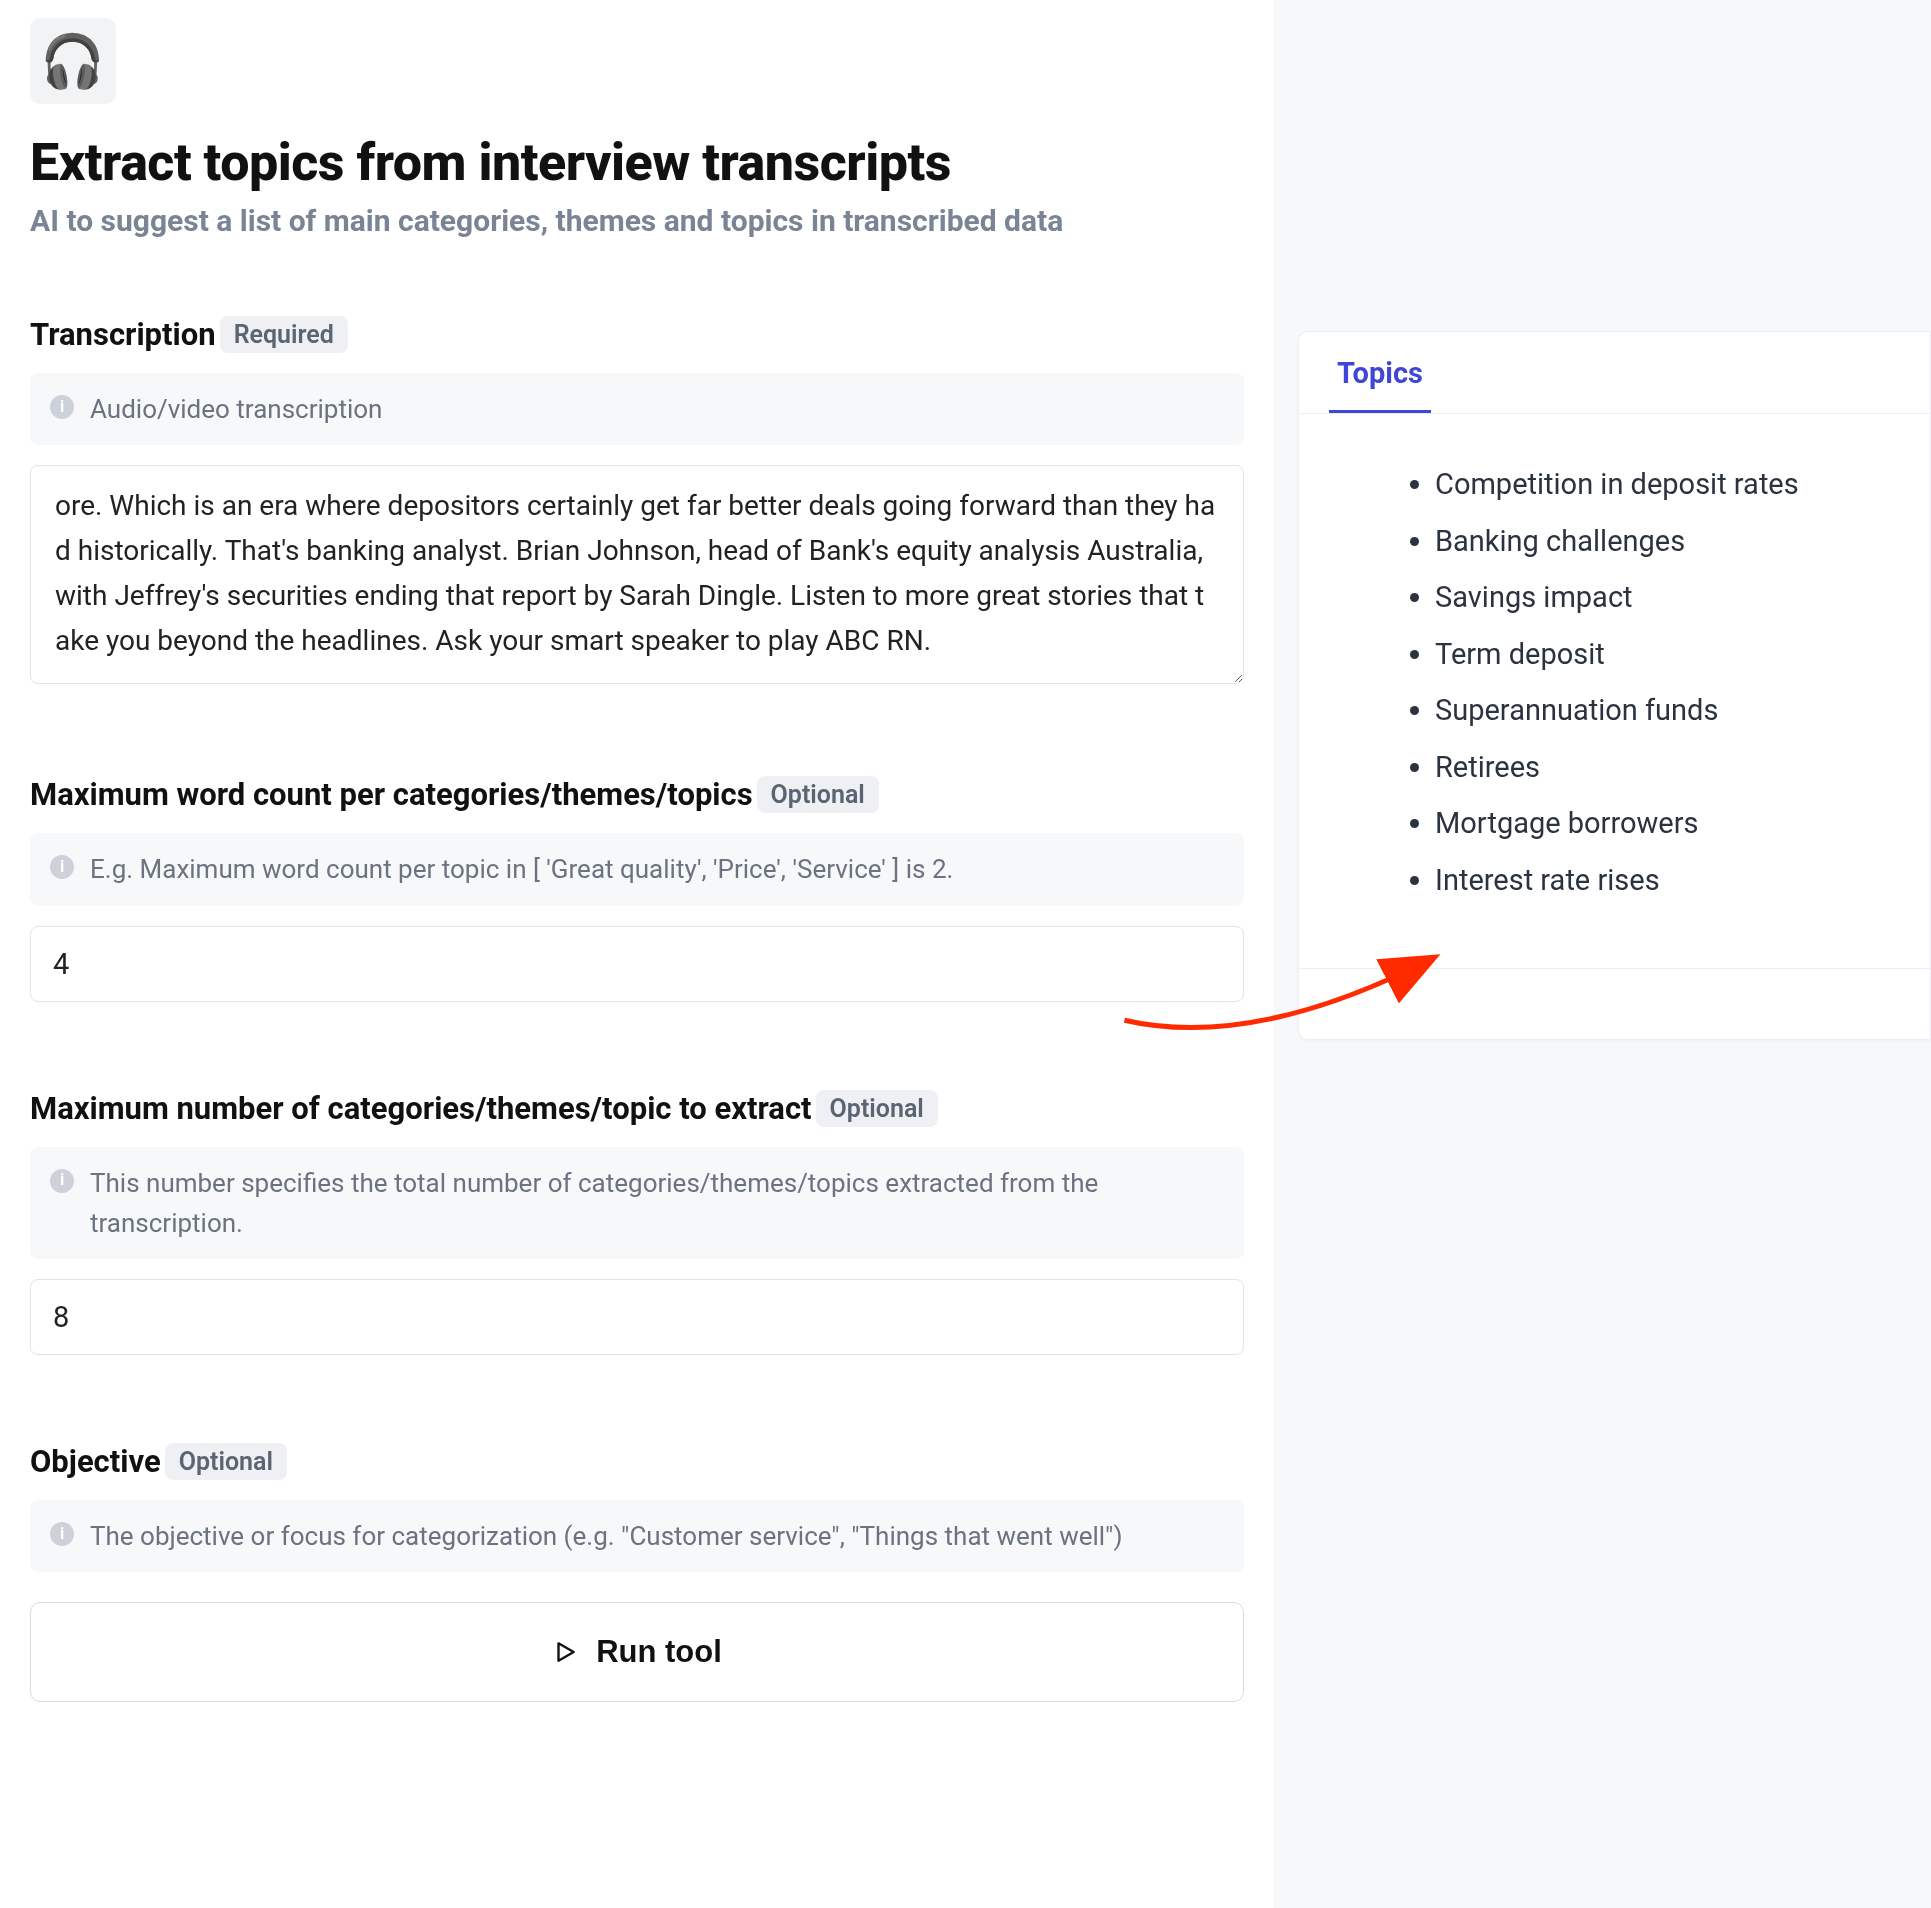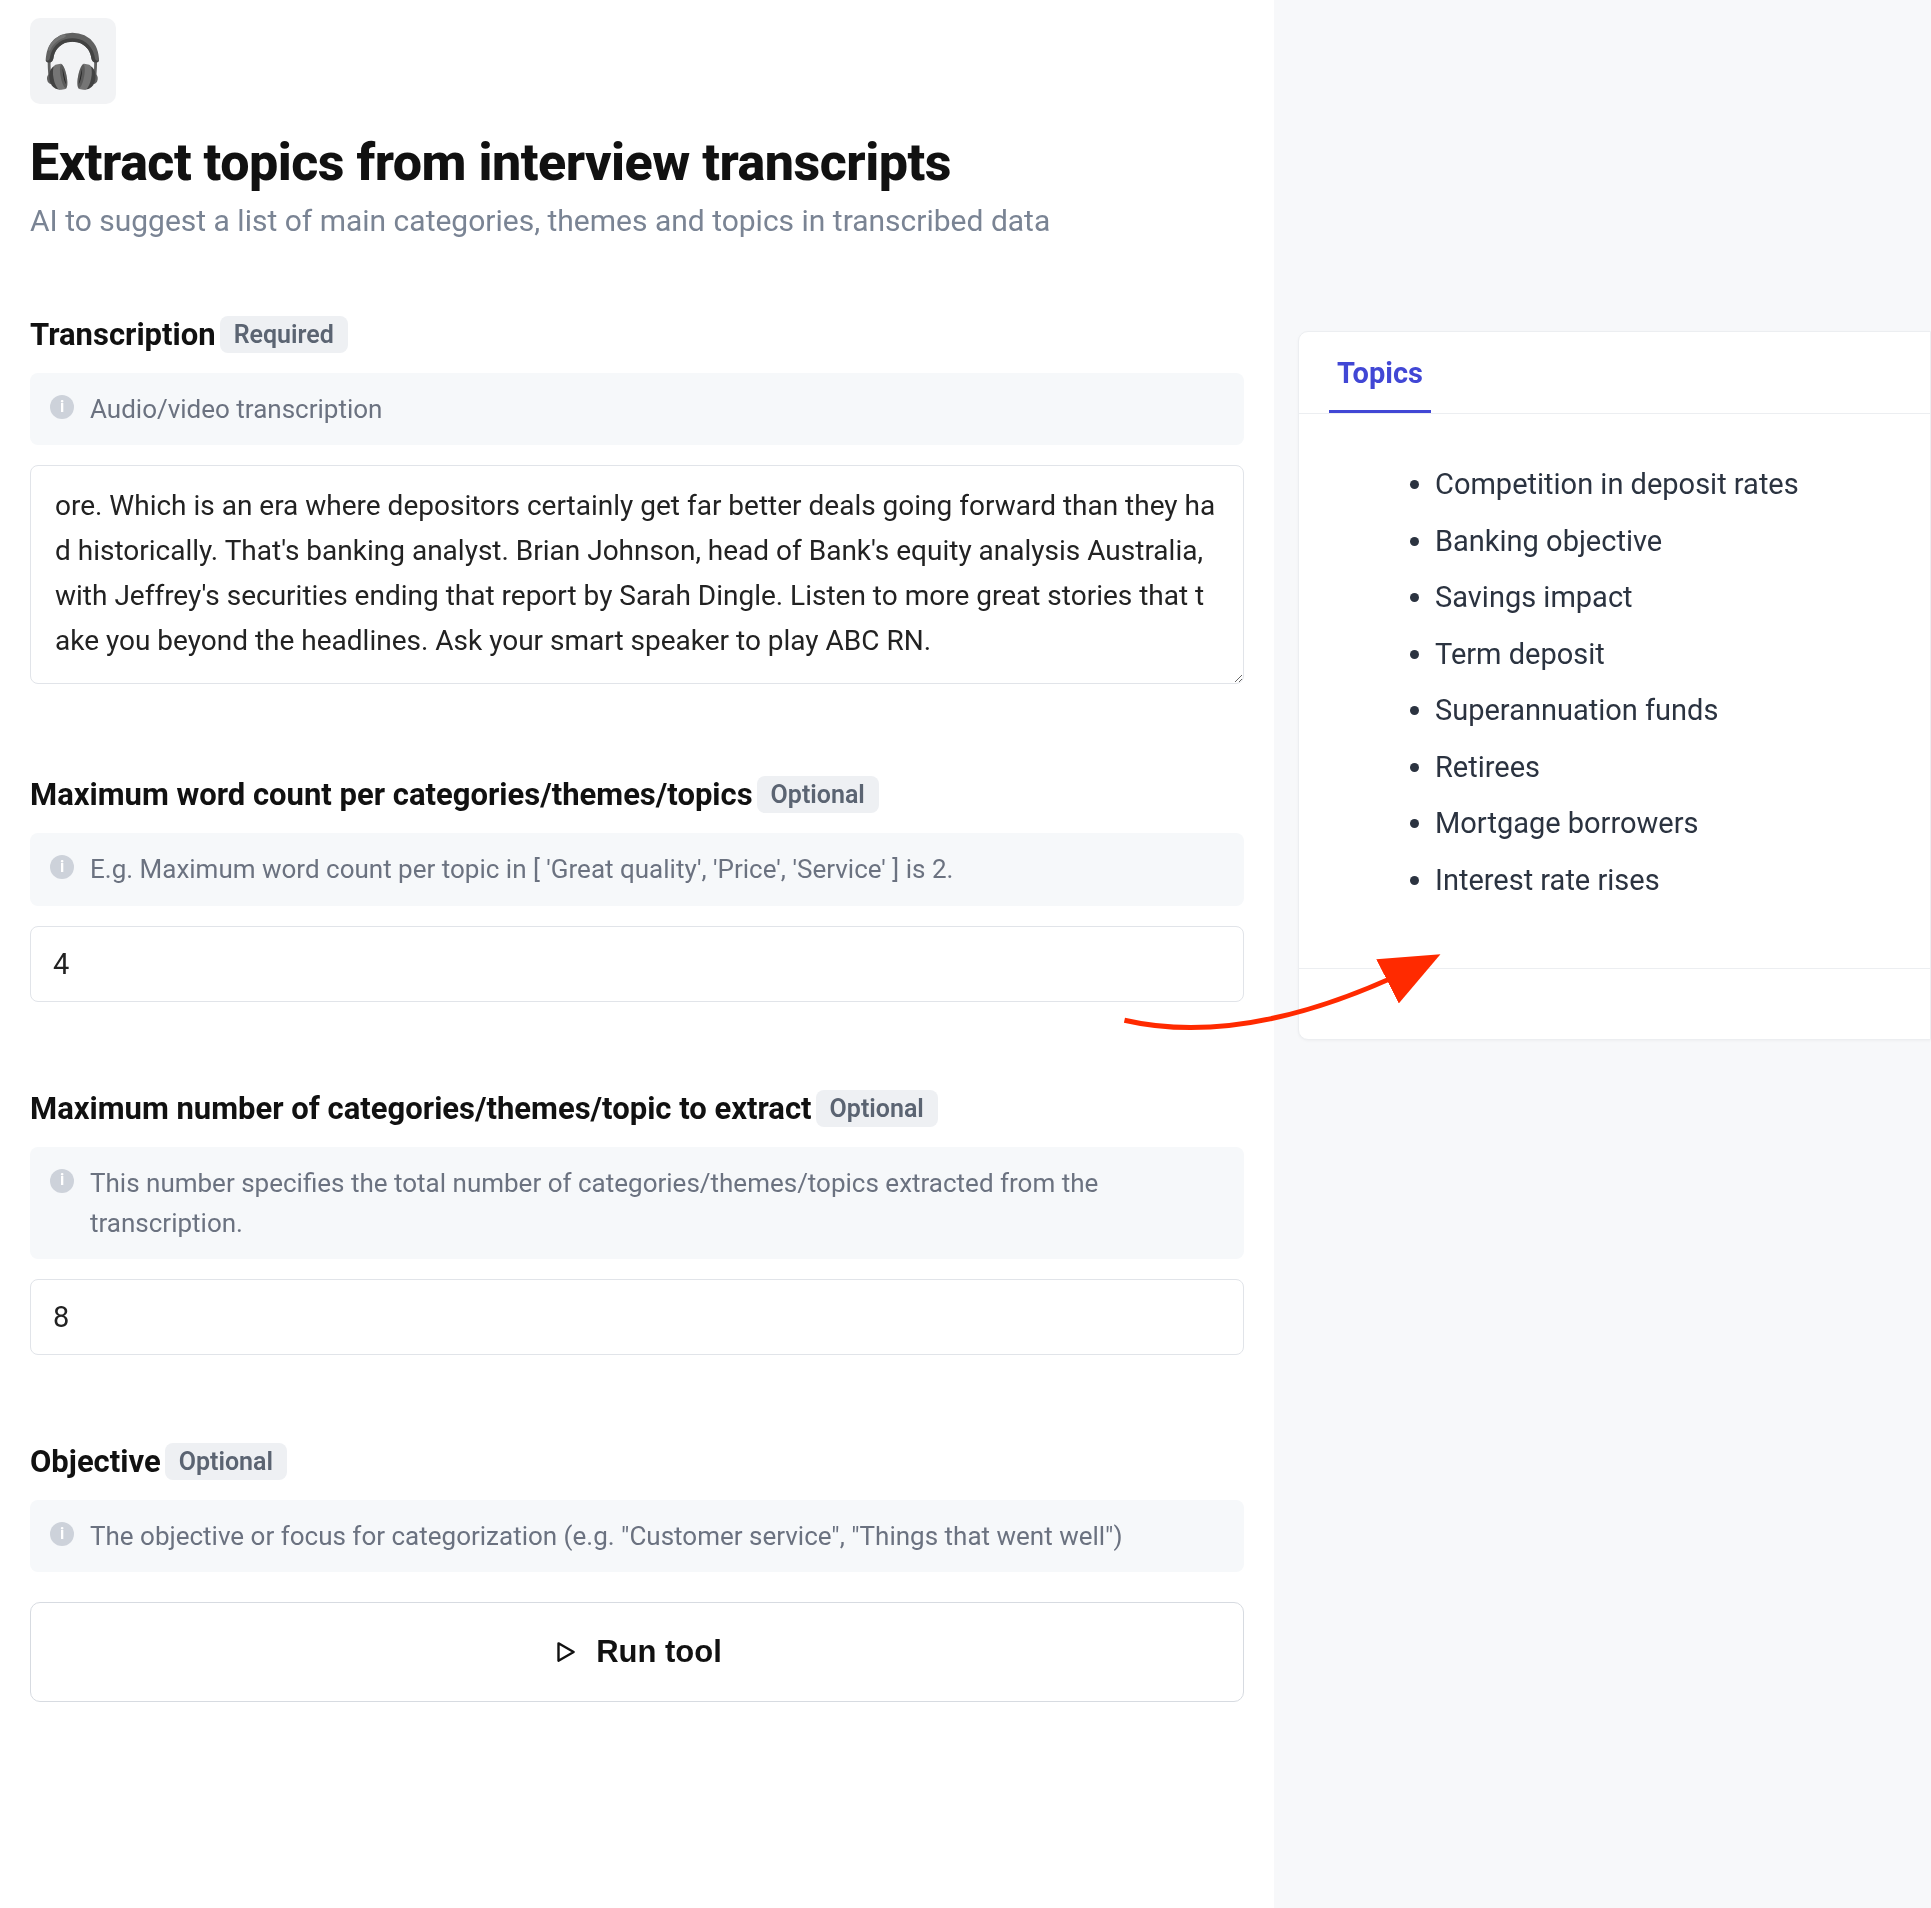--- a/index.html
+++ b/index.html
@@ -40,20 +40,21 @@
     font-size: 52px;
     font-weight: 800;
     color: #111;
     letter-spacing: -0.5px;
     margin-bottom: 10px;
   }
   .page-subtitle {
     font-size: 30px;
     color: #7a8494;
     margin-bottom: 78px;
+    font-weight: bold;
   }
   .field-block {
     margin-bottom: 88px;
   }
   .field-block.last {
     margin-bottom: 30px;
   }
   .field-header {
     display: flex;
     align-items: center;
@@ -261,21 +262,21 @@
 </div>
 
 <div class="right-panel">
   <div class="result-card">
     <div class="tab-bar">
       <div class="tab">Topics</div>
     </div>
     <div class="topics-body">
       <ul>
         <li>Competition in deposit rates</li>
-        <li>Banking objective</li>
+        <li>Banking challenges</li>
         <li>Savings impact</li>
         <li>Term deposit</li>
         <li>Superannuation funds</li>
         <li>Retirees</li>
         <li>Mortgage borrowers</li>
         <li>Interest rate rises</li>
       </ul>
     </div>
     <div class="card-footer"></div>
   </div>

